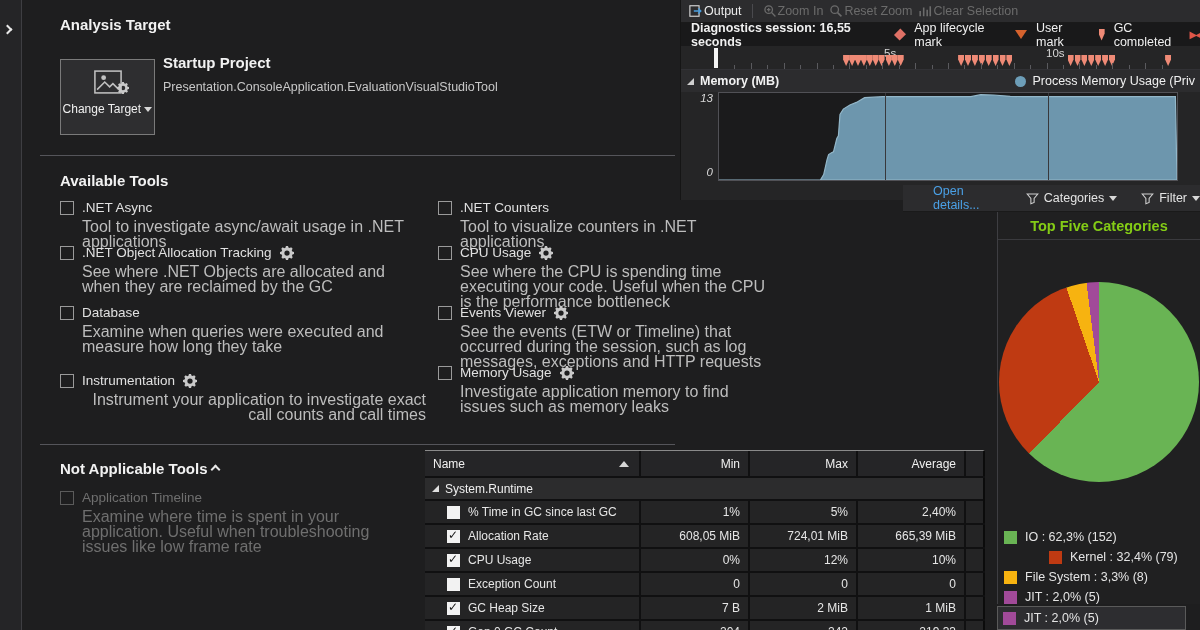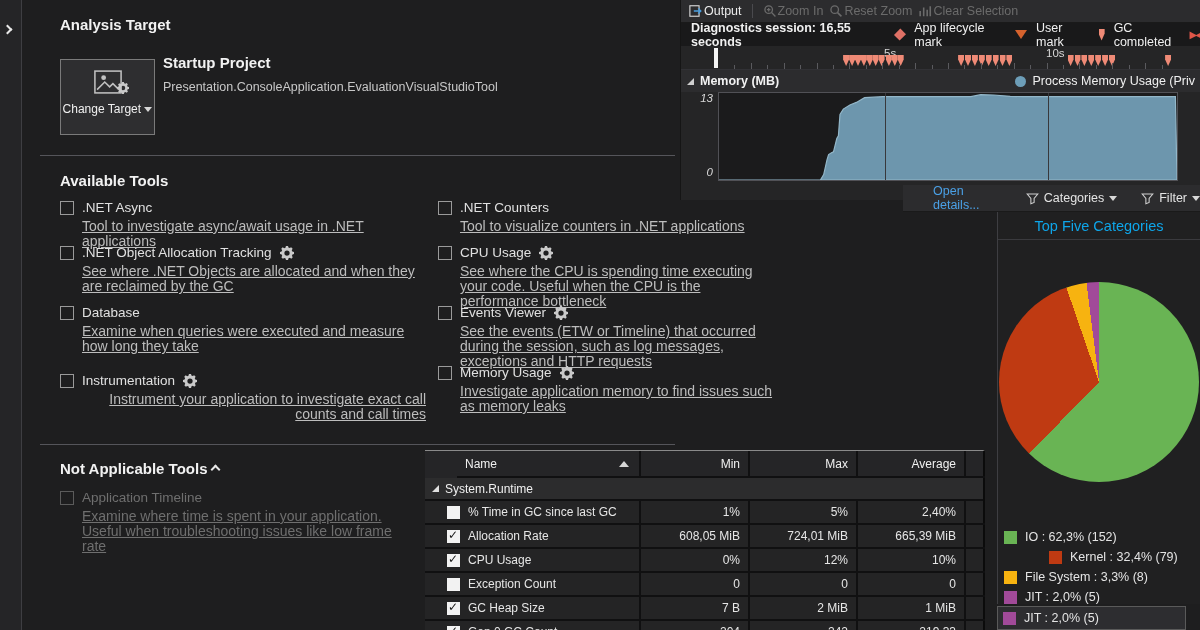--- a/index.html
+++ b/index.html
@@ -20,21 +20,21 @@
   #change-target-btn { left:60px; top:59px; width:95px; height:76px; background:#2e2e30; border:1px solid #7a7a7a; text-align:center; cursor:pointer; }
   #change-target-btn .lbl { font-size:12px; color:#f0f0f0; line-height:14px; margin-top:4px; }
   .caret-down { display:inline-block; width:0; height:0; border-left:4px solid transparent; border-right:4px solid transparent; border-top:5px solid #d8d8d8; vertical-align:1px; }
 
   
   .tool { position:absolute; }
   .tool-head { display:flex; align-items:center; gap:8px; }
   .cb { width:14px; height:14px; border:1px solid #9a9a9a; background:transparent; flex:0 0 auto; }
   .cb.disabled { border-color:#5b5b5b; }
   .tool-label { font-size:13.5px; color:#e0e0e0; }
-  .tool-desc { font-size:14px; line-height:15px; color:#bdbdbd; margin:4px 0 0 22px;text-decoration:underline; }
+  .tool-desc { font-size:16px; line-height:15px; color:#bdbdbd; margin:4px 0 0 22px; }
   .disabled-text { color:#6f6f6f !important; }
   .gear { width:14px; height:14px; fill:#c9c9c9; flex:0 0 auto; }
 
   
   #overlay { left:680px; top:0; width:520px; height:200px; background:#252526; border-left:1px solid #151515; }
   #olay-toolbar { left:0; top:0; width:520px; height:23px; background:#2c2c2e; border-bottom:1px solid #1a1a1a; display:flex; align-items:center; font-size:12.5px; gap:6px; padding-left:8px; }
   .tb-item { display:flex; align-items:center; gap:1px; cursor:pointer; }
   .tb-item.enabled { color:#ececec; }
   .tb-item.off { color:#6b6b6b; cursor:default; }
   .tb-sep { width:1px; height:14px; background:#4a4a4e; margin:0 4px; }
@@ -61,34 +61,34 @@
   #plot { left:37px; top:92px; width:460px; height:89px; background:#1b1b1c; border:1px solid #515156; }
   .gridline { position:absolute; top:0; width:1px; height:100%; background:#38383b; }
 
   
   #cat-toolbar { left:903px; top:185px; width:297px; height:27px; background:#2c2c2e; border-bottom:1px solid #1a1a1a; display:flex; align-items:center; font-size:12.5px; gap:10px; padding-left:30px; }
   #open-details { color:#4aa0e6; cursor:pointer; }
   .dd { display:flex; align-items:center; gap:5px; color:#e4e4e4; cursor:pointer; }
   .funnel { width:13px; height:13px; color:#d0d0d0; }
 
   #pie-panel { left:997px; top:212px; width:203px; height:392px; background:#202021; border-left:1px solid #3e3e42; }
-  #pie-title { height:28px; line-height:28px; text-align:center; font-size:14.5px; font-weight:normal; color:#0ea5e9; border-bottom:1px solid #3a3a3e; }
+  #pie-title { height:28px; line-height:28px; text-align:center; font-size:14.5px; font-weight:bold; color:#84cc16; border-bottom:1px solid #3a3a3e; }
   #pie { position:absolute; left:1px; top:70px; width:200px; height:200px; border-radius:50%; }
   .pleg-row { position:absolute; left:6px; display:flex; align-items:center; gap:8px; font-size:12.5px; color:#e4e4e4; }
   .swatch { width:13px; height:13px; flex:0 0 auto; }
 
   #jit-tip { left:997px; top:606px; width:189px; height:24px; background:#2d2d30; border:1px solid #5a5a5a; display:flex; align-items:center; gap:8px; padding-left:5px; font-size:12.5px; color:#e4e4e4; }
 
   
   #ctable { left:425px; top:450px; width:560px; background:#242425; border-top:1px solid #8a8a8a; border-right:2px solid #0b0b0b; font-size:12px; color:#e6e6e6; }
   .trow { display:grid; grid-template-columns:216px 109px 108px 108px 19px; }
   .trow > div { border-right:2px solid #101011; border-bottom:2px solid #101011; display:flex; align-items:center; }
   .trow > div:last-child { border-right:none; }
   #thead { height:27px; background:#252527; color:#f0f0f0; }
-  #thead .namec { padding-left:8px; position:relative; cursor:pointer;margin-left:32px; }
+  #thead .namec { padding-left:8px; position:relative; cursor:pointer; }
   .sort-up { position:absolute; right:10px; width:0; height:0; border-left:5px solid transparent; border-right:5px solid transparent; border-bottom:6px solid #d6d6d6; }
   .grow { height:23px; background:#2c2c2d; border-bottom:2px solid #101011; display:flex; align-items:center; padding-left:7px; color:#f0f0f0; }
   .drow { height:24px; }
   .drow .namec { padding-left:22px; gap:8px; }
   .numc { justify-content:flex-end; padding-right:8px; }
   .tcb { width:13px; height:13px; background:#f2f2f2; flex:0 0 auto; position:relative; }
   .tcb.on::after { content:"✓"; position:absolute; left:1px; top:-2px; font-size:12px; font-weight:bold; color:#161616; }
   .hcell { justify-content:flex-end; padding-right:8px; cursor:pointer; }
 </style>
 </head>

